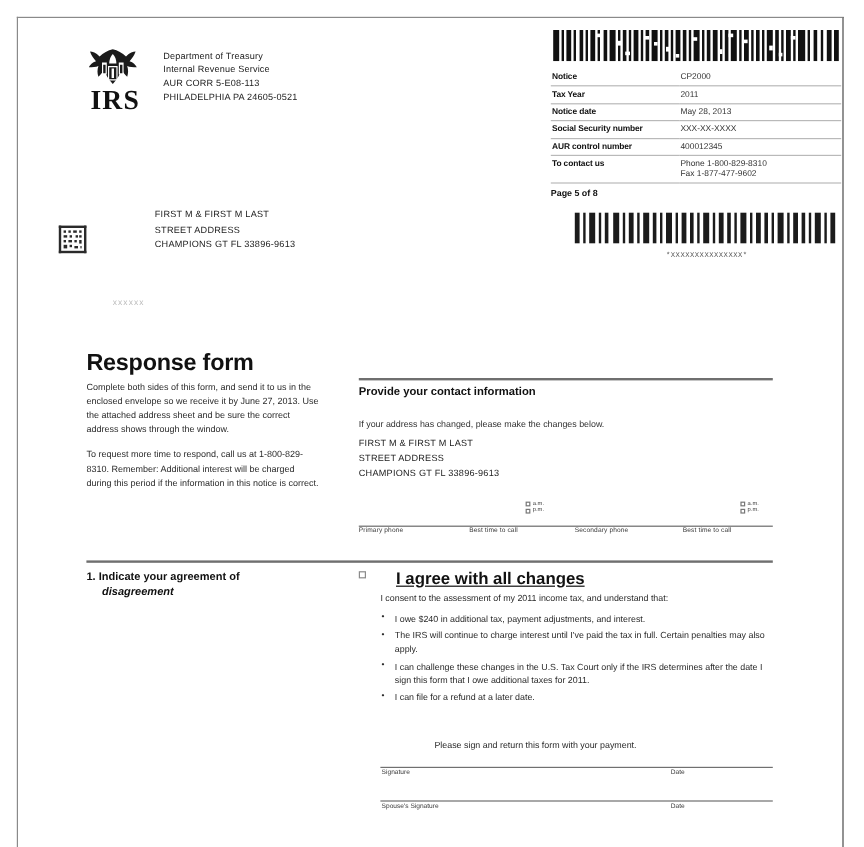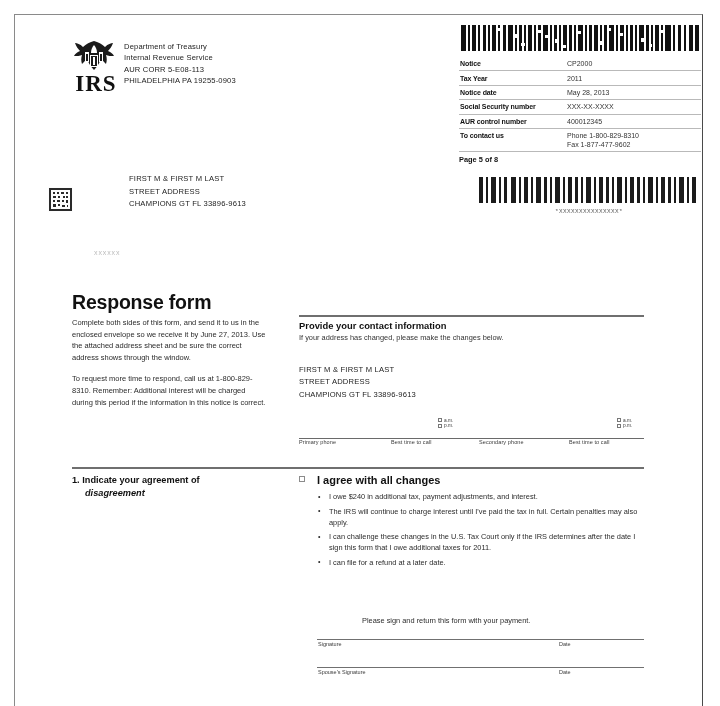--- a/index.html
+++ b/index.html
@@ -59,21 +59,21 @@
   .irs-word {
     font-family: "Liberation Serif", serif;
     font-size: 23px;
     font-weight: bold;
     letter-spacing: 1px;
     line-height: 22px;
     color: #111;
     margin-top: 0;
   }
   .irs-addr {
-    margin-left: 4px;
+    margin-left: 16px;
     font-size: 7.6px;
     line-height: 11.4px;
     color: #222;
     padding-top: 2px;
     letter-spacing: 0.15px;
   }
 
   
   .notice-area {
     position: absolute;
@@ -200,21 +200,21 @@
     position: absolute;
     left: 284px;
     top: 305px;
     font-size: 9.4px;
     font-weight: bold;
     color: #111;
   }
   .contact-sub {
     position: absolute;
     left: 284px;
-    top: 318px;
+    top: 334px;
     font-size: 7.4px;
     color: #333;
     text-align: center;
   }
   .contact-addr {
     position: absolute;
     left: 284px;
     top: 349px;
     font-size: 7.6px;
     line-height: 12.4px;
@@ -295,24 +295,25 @@
   .agree-check {
     width: 6px;
     height: 6px;
     border: 0.9px solid #8b8b8b;
     background: #fff;
     box-sizing: border-box;
     margin-top: 2px;
     flex: 0 0 6px;
   }
   .agree-title {
-    margin-left: 12px;
-    font-size: 11px;
+    margin-left: 25px;
+    font-size: 14px;
     font-weight: bold;
     color: #111;
+    text-decoration: underline;
   }
   .agree-intro {
     margin-left: 18px;
     margin-top: 4px;
     font-size: 7.4px;
     color: #2b2b2b;
     line-height: 10.5px;
   }
   ul.agree-list {
     margin: 5px 0 0 18px;
@@ -385,21 +386,21 @@
             <path d="M14 15 L16 15 L16 22 L14 22 Z" fill="#1b1b1b"></path>
             <path d="M28 15 L30 15 L30 22 L28 22 Z" fill="#1b1b1b"></path>
           </g>
         </svg>
         <div class="irs-word">IRS</div>
       </div>
       <div class="irs-addr">
         <div>Department of Treasury</div>
         <div>Internal Revenue Service</div>
         <div>AUR CORR 5-E08-113</div>
-        <div>PHILADELPHIA PA 19255-0903</div>
+        <div>PHILADELPHIA PA 24605-0521</div>
       </div>
     </div>
 
     <div class="notice-area">
       <svg class="barcode-top" viewBox="0 0 242 26" preserveAspectRatio="none">
         <rect x="0" y="0" width="242" height="26" fill="#ffffff"></rect>
         <g fill="#111111">
           <rect x="2" y="0" width="5" height="26"></rect>
             <rect x="9" y="0" width="2" height="26"></rect>
           <rect x="13" y="0" width="4" height="26"></rect>
@@ -627,20 +628,21 @@
   <div class="sec1-head">
     <span>1. Indicate your agreement of</span>
     <span class="ind">disagreement</span>
   </div>
 
   <div class="agree-block">
     <div class="agree-head-row">
       <div class="agree-check"></div>
       <div class="agree-title">I agree with all changes</div>
     </div>
+    <div class="agree-intro">I consent to the assessment of my 2011 income tax, and understand that:</div>
     <ul class="agree-list">
       <li>I owe $240 in additional tax, payment adjustments, and interest.</li>
       <li>The IRS will continue to charge interest until I've paid the tax in full. Certain penalties may also apply.</li>
       <li>I can challenge these changes in the U.S. Tax Court only if the IRS determines after the date I sign this form that I owe additional taxes for 2011.</li>
       <li>I can file for a refund at a later date.</li>
     </ul>
   </div>
 
   <div class="sign-note">Please sign and return this form with your payment.</div>
 

